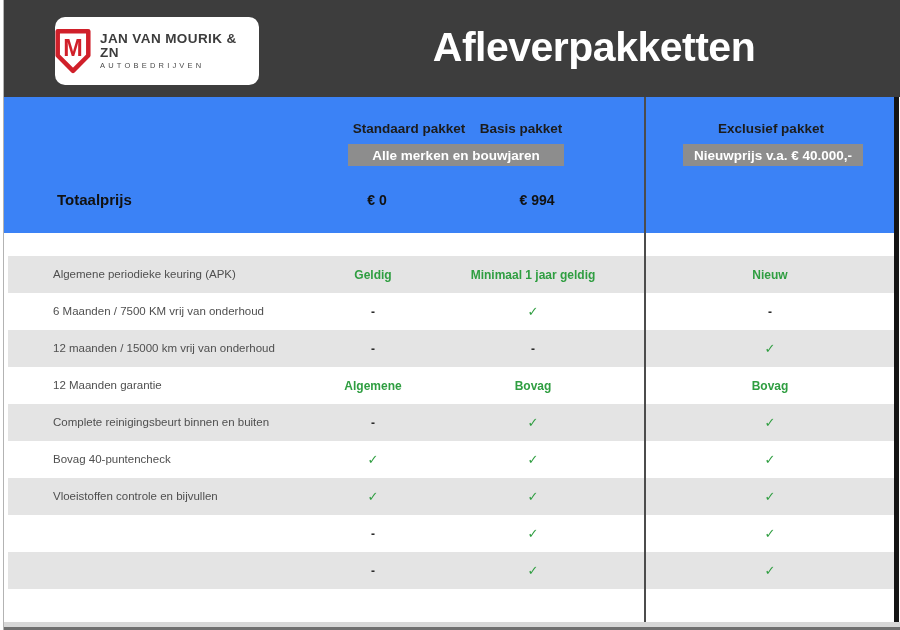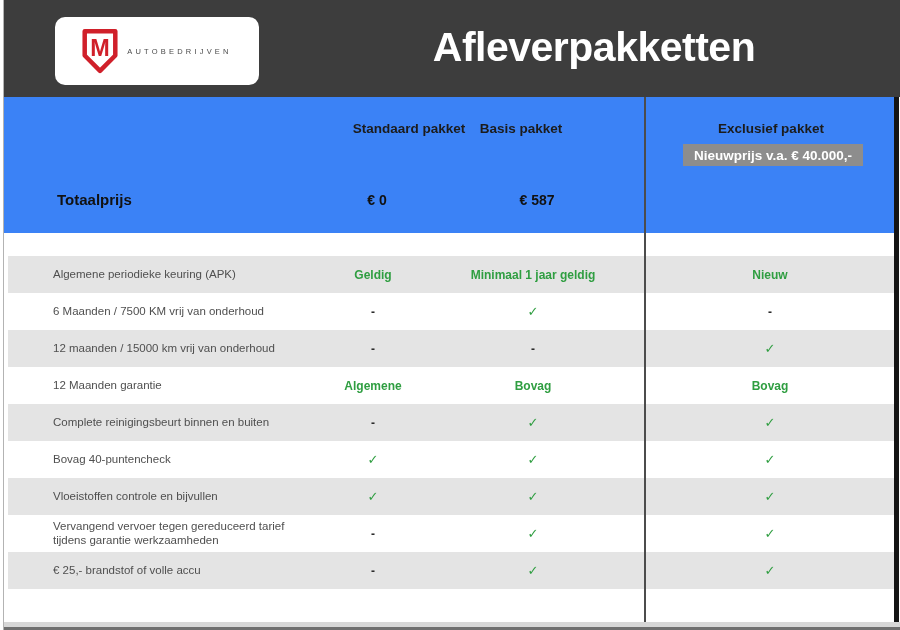--- a/index.html
+++ b/index.html
@@ -73,34 +73,36 @@
 
 <div id="stage">
 
   <div class="top-bar">
     <div class="logo-card">
       <svg class="logo-shield" viewBox="0 0 40 50">
         <path d="M3 3 H37 V30 L20 47 L3 30 Z" fill="#ffffff" stroke="#d0202a" stroke-width="5" stroke-linejoin="round"></path>
         <text x="20" y="31" text-anchor="middle" font-size="26" font-weight="bold" fill="#d0202a" font-family="Liberation Sans, sans-serif">M</text>
       </svg>
       <div class="logo-text">
+        <span class="logo-line1">JAN VAN MOURIK &amp; ZN</span>
         <span class="logo-line2">AUTOBEDRIJVEN</span>
       </div>
     </div>
     <div class="page-title">Afleverpakketten</div>
   </div>
 
   <div class="band">
     <div class="col-head standaard">Standaard pakket</div>
     <div class="col-head basis">Basis pakket</div>
     <div class="col-head exclusief">Exclusief pakket</div>
+    <div class="badge merken">Alle merken en bouwjaren</div>
     <div class="badge nieuwprijs">Nieuwprijs v.a. € 40.000,-</div>
     <div class="totals-label">Totaalprijs</div>
     <div class="total-val standaard">€ 0</div>
-    <div class="total-val basis">€ 587</div>
+    <div class="total-val basis">€ 994</div>
   </div>
 
   <div class="rows">
     <div class="feature-row">
       <div class="feat-label">Algemene periodieke keuring (APK)</div>
       <div class="val standaard green">Geldig</div>
       <div class="val basis green">Minimaal 1 jaar geldig</div>
       <div class="val exclusief green">Nieuw</div>
     </div>
     <div class="feature-row">
@@ -133,27 +135,25 @@
       <div class="val basis check">✓</div>
       <div class="val exclusief check">✓</div>
     </div>
     <div class="feature-row">
       <div class="feat-label">Vloeistoffen controle en bijvullen</div>
       <div class="val standaard check">✓</div>
       <div class="val basis check">✓</div>
       <div class="val exclusief check">✓</div>
     </div>
     <div class="feature-row">
-      <div class="feat-label">Vervangend vervoer tegen gereduceerd tarief tijdens garantie werkzaamheden</div>
       <div class="val standaard dash">-</div>
       <div class="val basis check">✓</div>
       <div class="val exclusief check">✓</div>
     </div>
     <div class="feature-row">
-      <div class="feat-label">€ 25,- brandstof of  volle accu</div>
       <div class="val standaard dash">-</div>
       <div class="val basis check">✓</div>
       <div class="val exclusief check">✓</div>
     </div>
   </div>
 
   <div class="col-divider"></div>
   <div class="left-edge-line"></div>
   <div class="right-edge-strip"></div>
   <div class="bottom-strip"></div>

